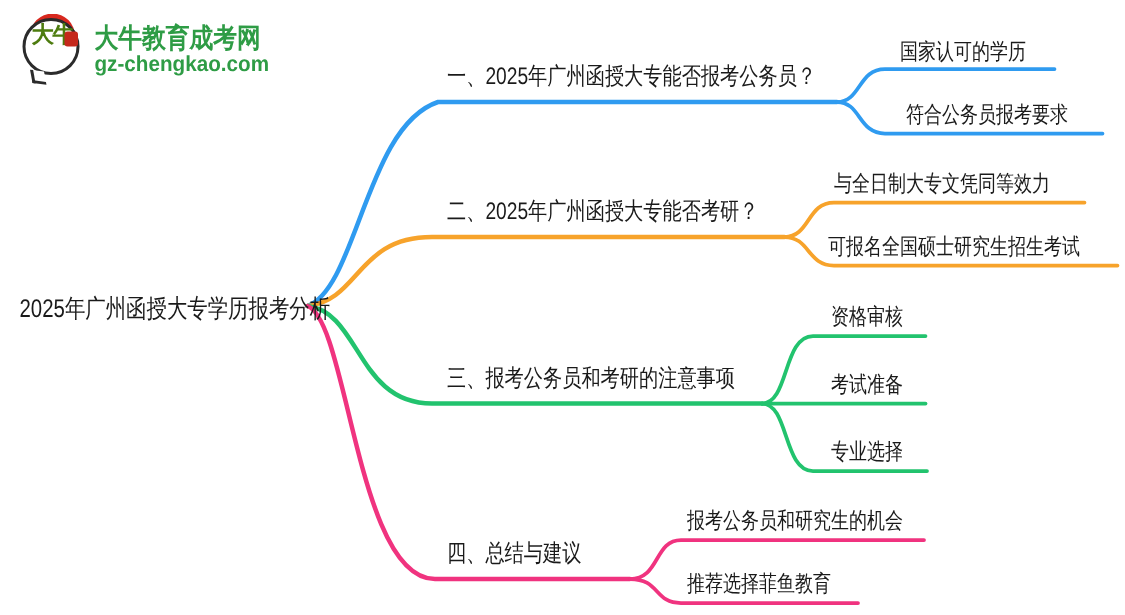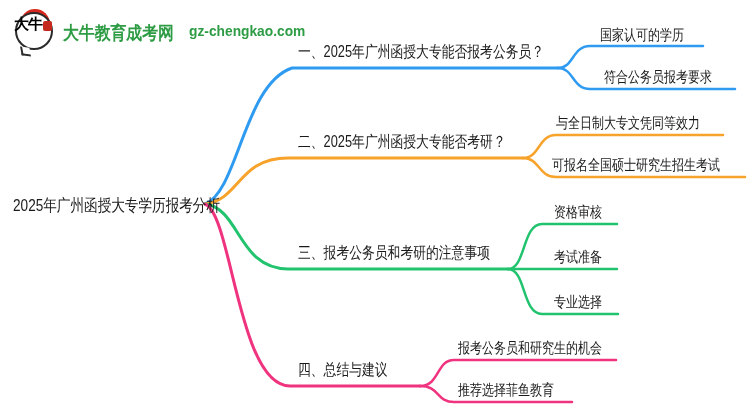--- a/index.html
+++ b/index.html
@@ -45,41 +45,41 @@
   .logo-arc {
     position: absolute; left: 6px; top: -1px;
     width: 30px; height: 16px;
     border: 4px solid #d8281e;
     border-bottom: none;
     border-radius: 16px 16px 0 0;
     background: transparent;
   }
   .logo-chars {
     position: absolute; left: 0; top: 7px; width: 42px;
-    text-align: left;
+    text-align: center;
     font-family: "Liberation Serif", "DejaVu Serif", serif;
-    font-weight: bold; color: #000000;
+    font-weight: bold; color: #4d7c0f;
     font-size: 15px; line-height: 14px;
     letter-spacing: -1px;
   }
   .logo-seal {
     position: absolute; right: 4px; top: 11px;
     width: 9px; height: 10px;
     background: #c5281c;
     border-radius: 2px;
   }
   .logo-tail {
     position: absolute; left: 7px; bottom: 0px;
     width: 9px; height: 9px;
     background: #ffffff;
     border-left: 2px solid #2b2b2b;
     border-bottom: 2px solid #2b2b2b;
     transform: skewX(18deg) rotate(8deg);
   }
-  .logo-text { display: flex; flex-direction: row; }
+  .logo-text { display: flex; flex-direction: column; }
   .logo-title {
     font-size: 18px; font-weight: bold; line-height: 20px;
     letter-spacing: 0px;
     transform: scaleX(0.88); transform-origin: 0 50%;
     white-space: nowrap;
   }
   .logo-domain {
     font-size: 14.5px; font-weight: bold; line-height: 17px;
     white-space: nowrap;
     transform: scaleX(0.95); transform-origin: 0 50%;

